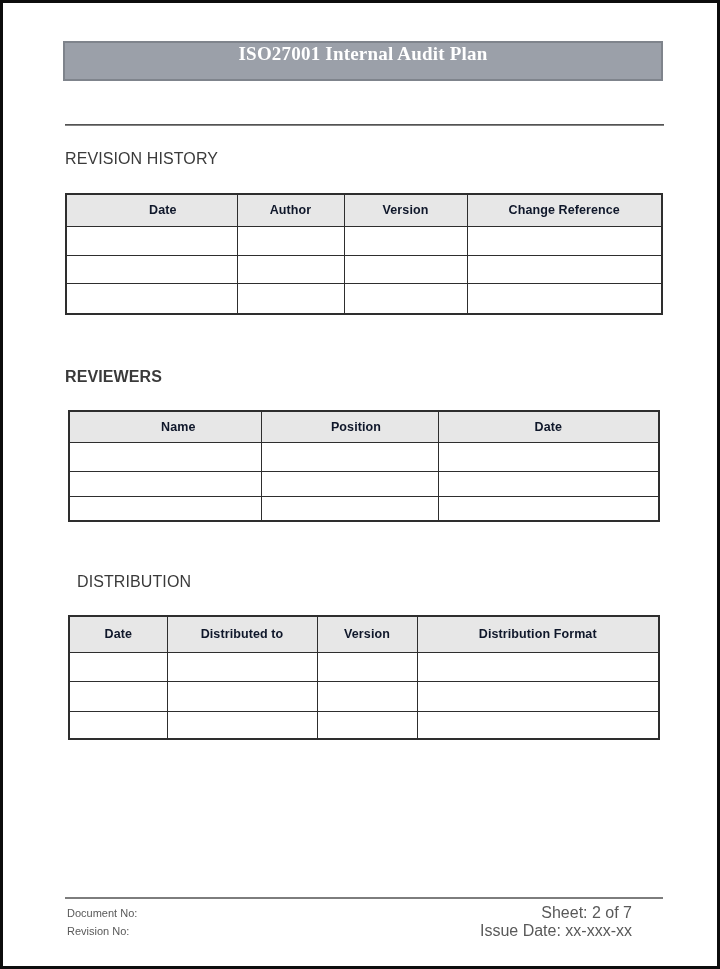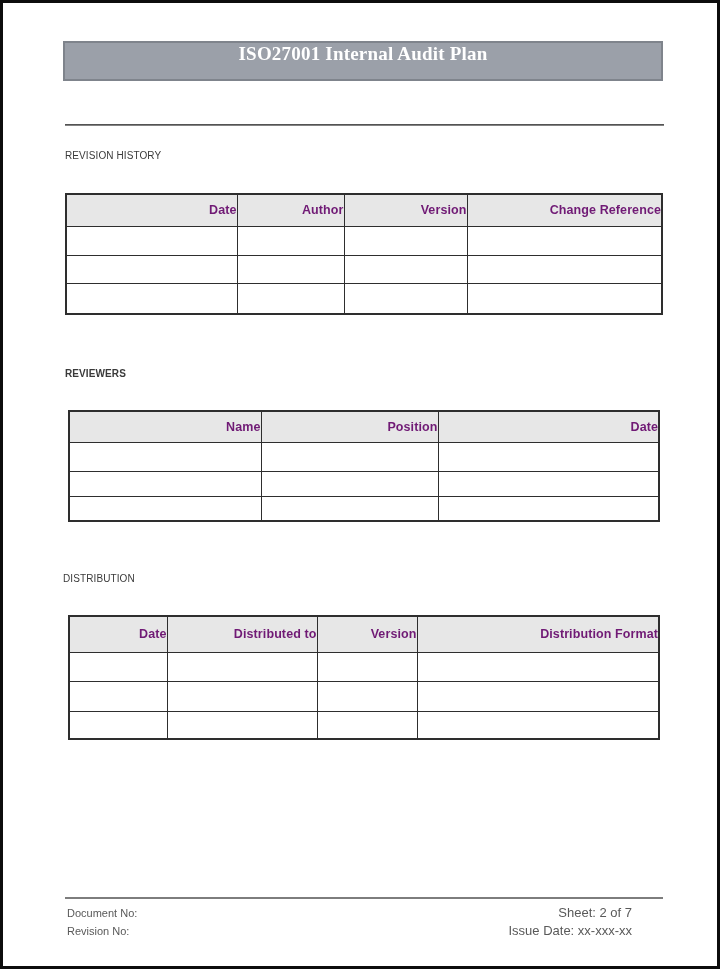--- a/index.html
+++ b/index.html
@@ -31,40 +31,40 @@
     font-size:17px;font-weight:bold;color:#141414;
     letter-spacing:-0.3px;white-space:nowrap;
   }
   .heading-rule{
     position:absolute;left:62px;top:121px;width:599px;height:2px;
     background:linear-gradient(#3c3c3c,#9a9a9a);
   }
   
   .section-label{
     position:absolute;
-    font-size:10px;color:#3a3a3a;letter-spacing:.1px;white-space:nowrap;
+    font-size:16px;color:#3a3a3a;letter-spacing:.1px;white-space:nowrap;
   }
   #lbl-revision{left:62px;top:147px;}
   #lbl-reviewers{left:62px;top:365px;font-weight:bold;}
-  #lbl-distribution{left:60px;top:570px;}
+  #lbl-distribution{left:74px;top:570px;}
   
   table.doc-table{
     position:absolute;
     border-collapse:collapse;table-layout:fixed;
     border:2px solid #2e2e2e;
   }
   table.doc-table th, table.doc-table td{
     border:1.5px solid #2e2e2e;
     box-sizing:border-box;
     padding:0;
   }
   table.doc-table th{
     background:#e7e7e7;
-    font-size:12.5px;font-weight:bold;color:#701a75;
-    text-align:right;vertical-align:middle;
+    font-size:12.5px;font-weight:bold;color:#0f172a;
+    text-align:center;vertical-align:middle;
     letter-spacing:.1px;
   }
   table.doc-table td{background:#ffffff;}
   th.al{text-align:left;}
   
   #t1{left:62px;top:190px;width:596px;}
   #t1 thead tr{height:32px;}
   #t1 tbody tr:nth-child(1){height:29px;}
   #t1 tbody tr:nth-child(2){height:28px;}
   #t1 tbody tr:nth-child(3){height:31px;}
@@ -87,21 +87,21 @@
   .footer-rule{
     position:absolute;left:62px;top:894px;width:598px;height:2px;
     background:#7d7d7d;
   }
   .footer-left{
     position:absolute;left:64px;top:901px;
     font-size:11px;color:#595959;line-height:18px;
   }
   .footer-right{
     position:absolute;right:85px;top:901px;
-    font-size:13px;color:#595959;line-height:18px;text-align:right;
+    font-size:16px;color:#595959;line-height:18px;text-align:right;
   }
 </style>
 </head>
 <body>
 
 <div class="page">
 
   <div class="banner">
     <span>ISO27001 Internal Audit Plan</span>
   </div>

